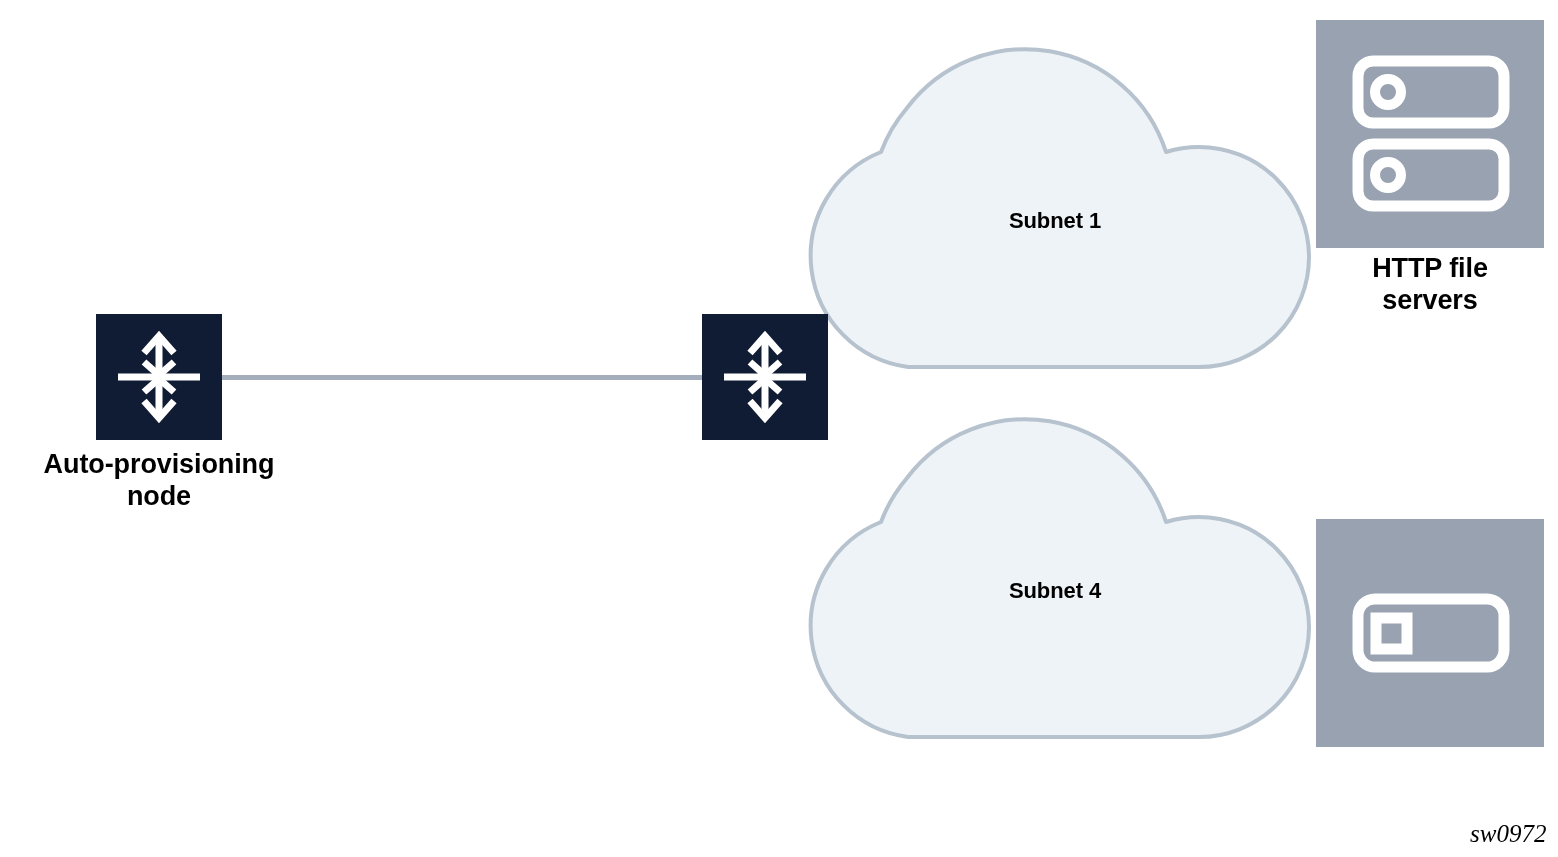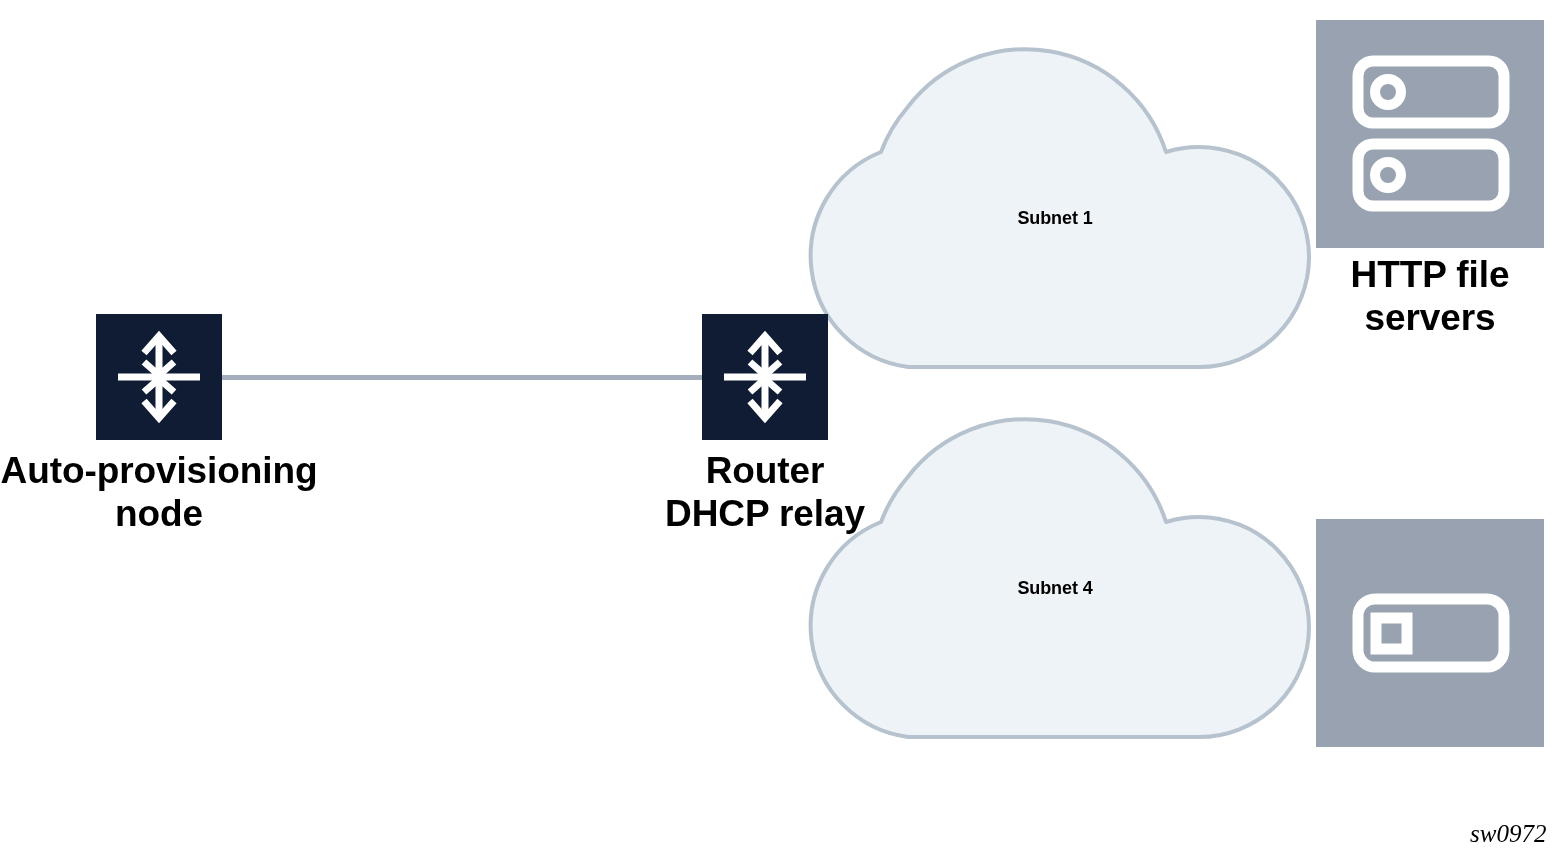--- a/index.html
+++ b/index.html
@@ -38,22 +38,22 @@
   .label {
     position: absolute;
     font-family: "Liberation Sans", sans-serif;
     font-weight: bold;
     color: #000000;
     text-align: center;
     line-height: 1.17;
     white-space: pre-line;
     letter-spacing: -0.1px;
   }
-  .label-node  { font-size: 37px; }
-  .label-cloud { font-size: 18px; }
+  .label-node  { font-size: 27px; }
+  .label-cloud { font-size: 22px; }
 
   
   .link {
     position: absolute;
     background: #a3adbb;
   }
 
   
   .cloud { position: absolute; }
   .cloud svg { display: block; overflow: visible; }
@@ -131,22 +131,20 @@
         <line x1="22" y1="63" x2="104" y2="63"></line>
       </g>
       <g fill="none" stroke="#ffffff" stroke-width="7" stroke-linecap="butt" stroke-linejoin="miter">
         <polyline points="48,39 63,22 78,39"></polyline>
         <polyline points="48,87 63,104 78,87"></polyline>
         <polyline points="48,48 65,63 48,78"></polyline>
         <polyline points="78,48 61,63 78,78"></polyline>
       </g>
     </svg>
   </div>
-  <div class="label label-node" style="left:605px; top:449px; width:320px;">Router
-DHCP relay</div>
 
   <div class="device-gray" style="left:1316px; top:20px; width:228px; height:228px;">
     <svg width="228" height="228" viewBox="0 0 228 228" aria-hidden="true">
 
       <rect x="42" y="41" width="146" height="62" rx="15" ry="15" fill="none" stroke="#ffffff" stroke-width="11"></rect>
       <circle cx="72" cy="72" r="13" fill="none" stroke="#ffffff" stroke-width="10"></circle>
 
       <rect x="42" y="124" width="146" height="62" rx="15" ry="15" fill="none" stroke="#ffffff" stroke-width="11"></rect>
       <circle cx="72" cy="155" r="13" fill="none" stroke="#ffffff" stroke-width="10"></circle>
     </svg>

